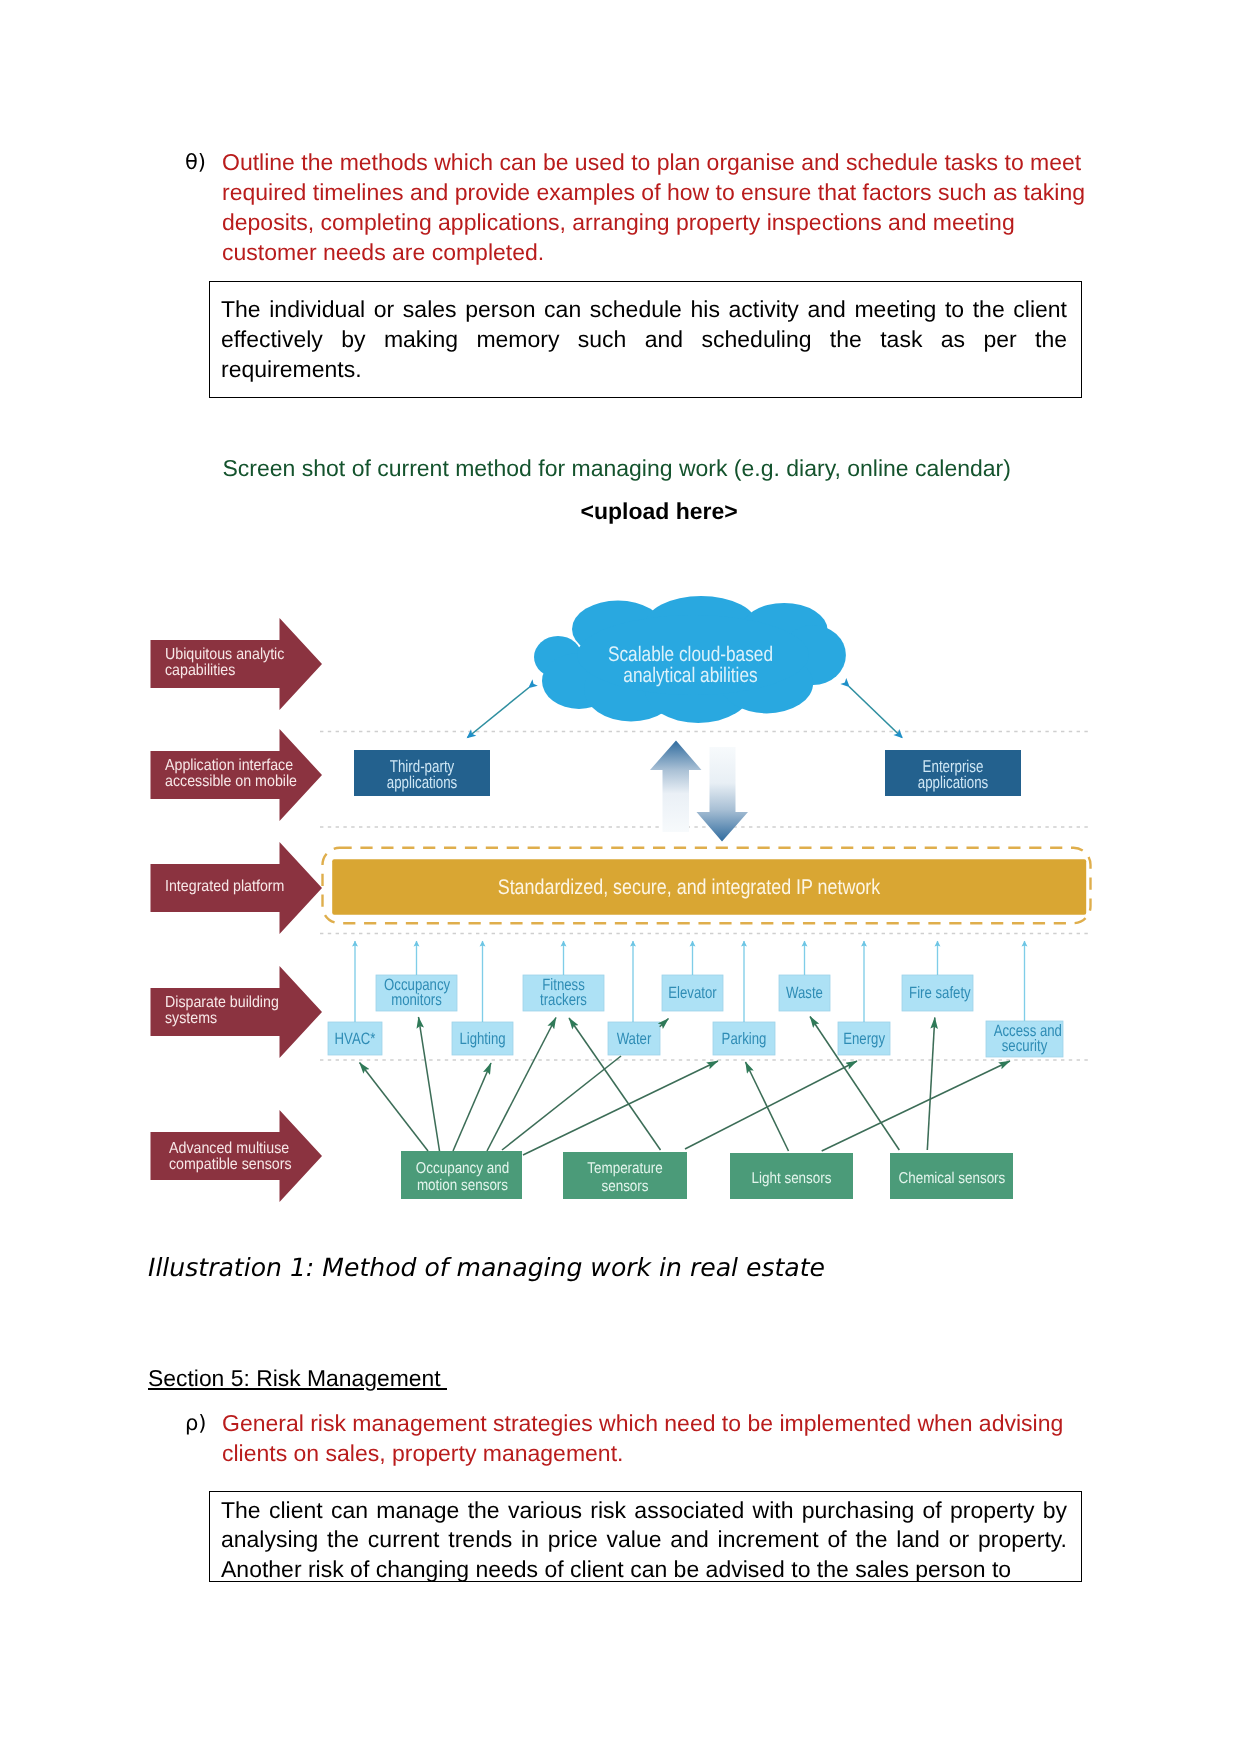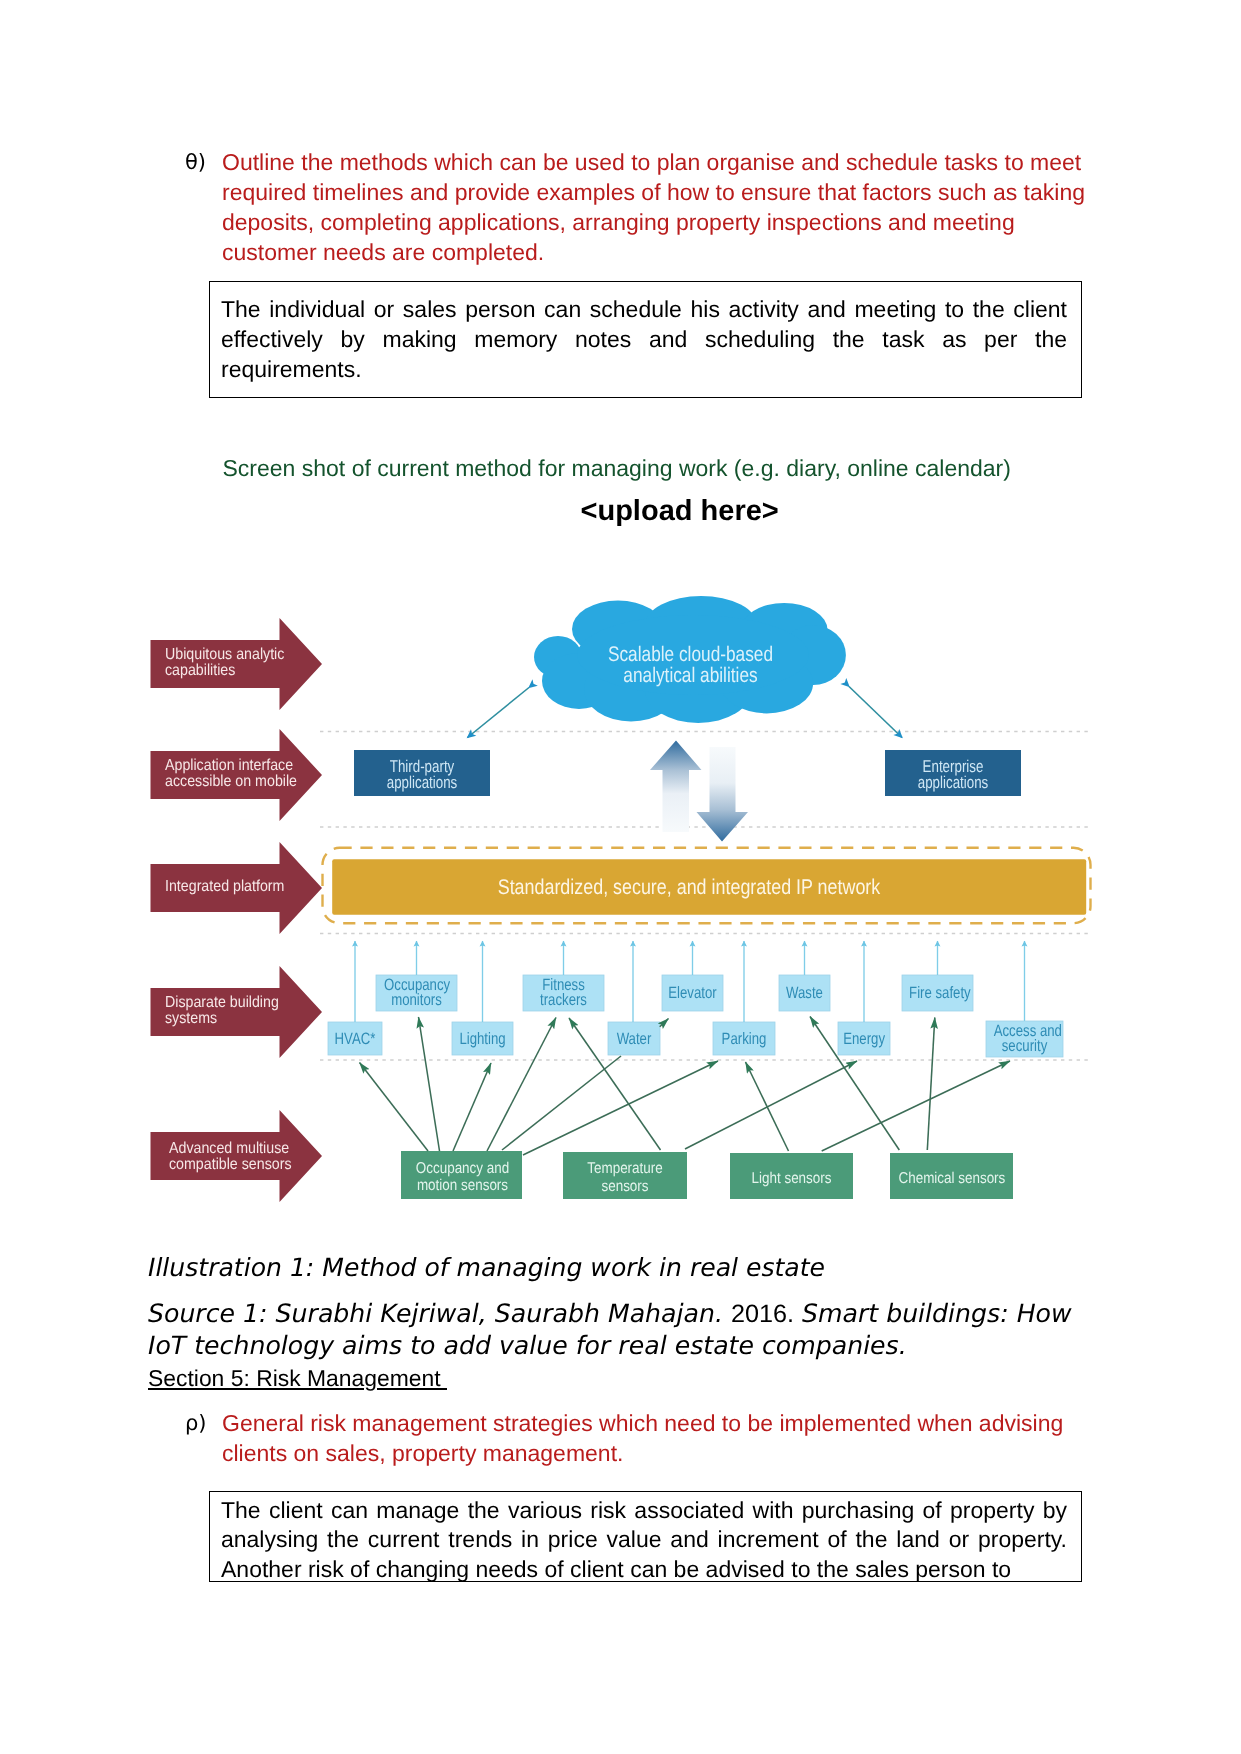--- a/index.html
+++ b/index.html
@@ -10,21 +10,21 @@
 
   
   .q-item{position:absolute;display:flex;}
   .q-marker{font-family:"DejaVu Sans",sans-serif;font-size:21px;line-height:30.2px;color:#000;width:37px;flex:none;}
   .q-text{font-family:"Liberation Sans",sans-serif;font-size:23px;line-height:30.2px;color:#b91c1c;}
 
   .ansbox{position:absolute;border:1.3px solid #000;box-sizing:border-box;overflow:hidden;}
   .ansbox p{margin:0;font-family:"Liberation Sans",sans-serif;font-size:23px;line-height:29.9px;color:#000;text-align:justify;text-justify:inter-word;}
 
   .caption{position:absolute;font-family:"Liberation Sans",sans-serif;font-size:23px;line-height:30px;color:#14532d;white-space:nowrap;}
-  .upload{position:absolute;font-family:"Liberation Sans",sans-serif;font-size:29px;line-height:30px;font-weight:bold;color:#000;white-space:nowrap;}
+  .upload{position:absolute;font-family:"Liberation Sans",sans-serif;font-size:23px;line-height:30px;font-weight:bold;color:#000;white-space:nowrap;}
 
   .illus{position:absolute;font-family:"DejaVu Sans",sans-serif;font-style:italic;font-size:25.1px;line-height:33px;color:#000;white-space:nowrap;}
   .source{position:absolute;font-family:"DejaVu Sans",sans-serif;font-style:italic;font-size:25.2px;line-height:32.9px;color:#000;}
   .source .plain{font-style:normal;font-family:"Liberation Sans",sans-serif;font-size:25.2px;}
   .section{position:absolute;font-family:"Liberation Sans",sans-serif;font-size:22.9px;line-height:30px;color:#000;text-decoration:underline;white-space:pre;}
 
   
   #diagram{position:absolute;left:0;top:0;width:1050px;height:1754px;}
   #diagram svg{position:absolute;left:0;top:0;}
   .dlabel{position:absolute;white-space:pre;font-family:"Liberation Sans",sans-serif;text-align:center;
@@ -41,21 +41,21 @@
 <body>
 
 <div class="page">
 
   <div class="q-item" style="left:185px;top:146.7px;width:920px;">
     <span class="q-marker">θ)</span>
     <span class="q-text" style="width:872px;display:block;">Outline the methods which can be used to plan organise and schedule tasks to meet required timelines and provide examples of how to ensure that factors such as taking deposits, completing applications, arranging property inspections and meeting customer needs are completed.</span>
   </div>
 
   <div class="ansbox" style="left:209px;top:281px;width:873px;height:117px;padding:13px 14px 0 11px;">
-    <p>The individual or sales person can schedule his activity and meeting to the client effectively by making memory notes and scheduling the task as per the requirements.</p>
+    <p>The individual or sales person can schedule his activity and meeting to the client effectively by making memory such and scheduling the task as per the requirements.</p>
   </div>
 
   <div class="caption" style="left:222.5px;top:452.8px;">Screen shot of current method for managing work (e.g. diary, online calendar)</div>
   <div class="upload" style="left:580.5px;top:496.3px;">&lt;upload here&gt;</div>
 
   <div id="diagram">
   <svg id="diagram-svg" width="1241" height="1754" viewBox="0 0 1241 1754">
     <defs>
       <linearGradient id="gUp" x1="0" y1="1" x2="0" y2="0">
         <stop offset="0" stop-color="#f7fafc"></stop>
@@ -207,21 +207,20 @@
   <div class="dlabel sys-label" style="left:986px;top:1024px;width:77px;">Access and<br>security</div>
 
   <div class="dlabel sensor-label" style="left:401.5px;top:1159.8px;width:121px;">Occupancy and<br>motion sensors</div>
   <div class="dlabel sensor-label" style="left:563px;top:1160.3px;width:124px;">Temperature<br>sensors</div>
   <div class="dlabel sensor-label" style="left:730px;top:1170.2px;width:123px;">Light sensors</div>
   <div class="dlabel sensor-label" style="left:890px;top:1170.2px;width:123px;">Chemical sensors</div>
   </div>
 
   <div class="illus" style="left:148px;top:1250.5px;">Illustration 1: Method of managing work in real estate</div>
 
-  <div class="source" style="left:148px;top:1297.5px;width:940px;"><span>Source 1: Surabhi Kejriwal, Saurabh Mahajan. </span><span class="plain">2016.</span><span> Smart buildings: How IoT technology aims to add value for real estate companies.</span></div>
 
   <div class="section" style="left:148px;top:1363px;">Section 5: Risk Management </div>
 
   <div class="q-item" style="left:185px;top:1407.8px;width:920px;">
     <span class="q-marker">ρ)</span>
     <span class="q-text" style="width:872px;display:block;">General risk management strategies which need to be implemented when advising clients on sales, property management.</span>
   </div>
 
   <div class="ansbox" style="left:209px;top:1490.5px;width:873px;height:91.5px;padding:4px 14px 0 11px;">
     <p>The client can manage the various risk associated with purchasing of property by analysing the current trends in price value and increment of the land or property. Another risk of changing needs of client can be advised to the sales person to</p>

